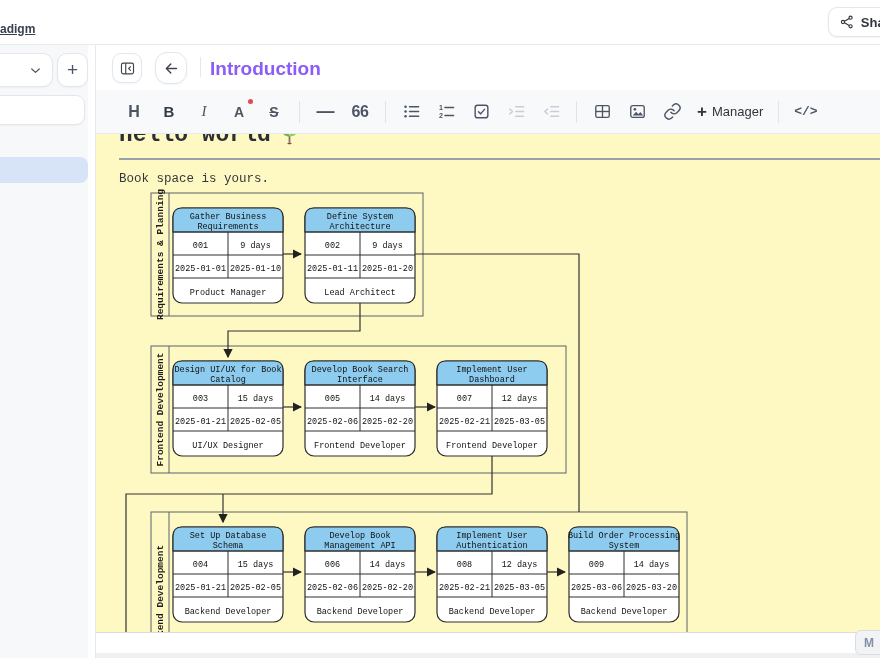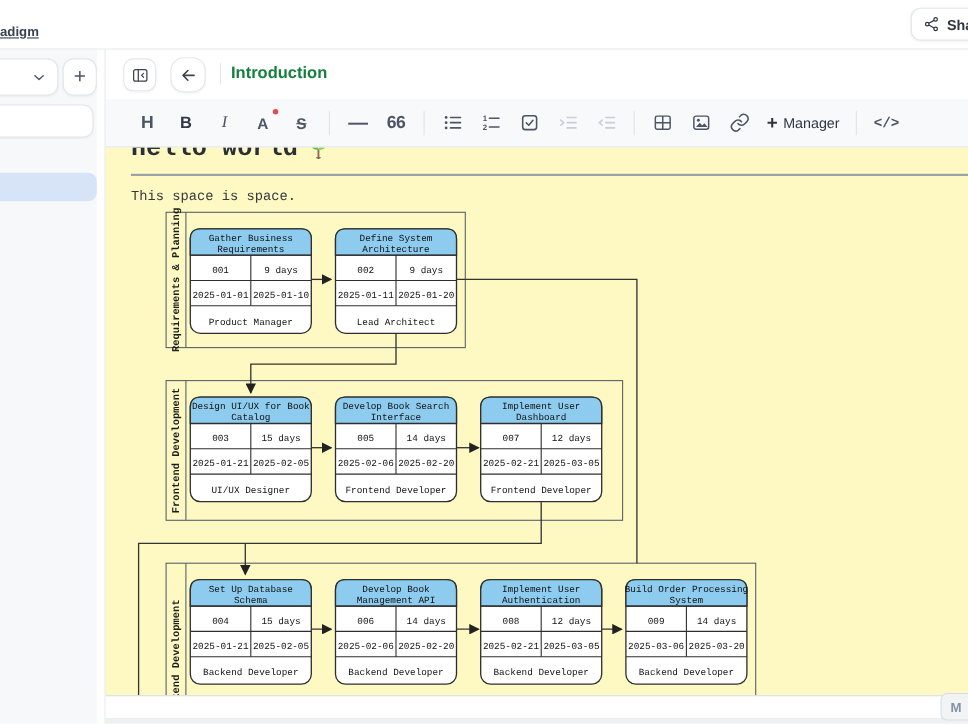--- a/index.html
+++ b/index.html
@@ -27,21 +27,21 @@
                border-radius:0 8px 8px 0;cursor:pointer;}
   
   .main-border{position:absolute;left:95px;top:44px;width:1px;height:614px;background:#e7e9ec;z-index:4;}
   .doc-header{position:absolute;left:96px;top:44px;width:784px;height:46px;background:#fff;
               border-bottom:1px solid #e7e9ec;z-index:3;}
   .icon-btn{position:absolute;background:#fff;border:1px solid #e3e6ea;cursor:pointer;
             box-shadow:0 1px 2px rgba(0,0,0,.04);display:flex;align-items:center;justify-content:center;box-sizing:border-box;}
   .collapse-btn{left:16px;top:9px;width:30px;height:30px;border-radius:9px;}
   .back-btn{left:59px;top:8px;width:32px;height:32px;border-radius:12px;}
   .hdr-divider{position:absolute;left:104px;top:13px;width:1px;height:20px;background:#e5e7ea;}
-  .doc-title{position:absolute;left:114px;top:14px;font-size:15px;font-weight:700;color:#15803d;text-align:right;}
+  .doc-title{position:absolute;left:114px;top:14px;font-size:19px;font-weight:700;color:#8b5cf6;text-align:right;}
   
   .toolbar{position:absolute;left:96px;top:90px;width:784px;height:44px;background:#f8f9fb;
            border-bottom:1px solid #e7e9ec;display:flex;align-items:center;padding-left:28px;
            gap:15px;box-sizing:border-box;z-index:3;}
   .tb{display:flex;align-items:center;justify-content:center;min-width:20px;height:24px;
       cursor:pointer;color:#4b5563;background:none;border:none;padding:0;position:relative;
       font-family:"Liberation Sans",sans-serif;}
   .tb svg{display:block;}
   .tb.disabled{color:#c9ced6;cursor:default;}
   .tb-div{width:1px;height:22px;background:#e0e3e8;}
@@ -225,21 +225,21 @@
   <div class="hello">
     <span>Hello world</span>
     <svg width="21" height="21" viewBox="0 0 24 24" aria-label="🌱">
       <path d="M12 21 v-8" stroke="#8d6e63" stroke-width="2" stroke-linecap="round"></path>
       <path d="M12 13 C12 8 8 5 3 5 C3 10 7 13 12 13 Z" fill="#66bb4a"></path>
       <path d="M12 13 C12 9 15.5 6.5 20.5 6.5 C20.5 10.8 16.8 13 12 13 Z" fill="#8bd05e"></path>
       <path d="M9.3 20.5 a2.8 2.2 0 0 0 5.4 0 Z" fill="#795548"></path>
     </svg>
   </div>
   <div class="h-rule"></div>
-  <div class="space-text">This space is space.</div>
+  <div class="space-text">Book space is yours.</div>
   <div class="diagram-wrap">
     <svg id="diagram-svg" width="784" height="458" viewBox="0 0 784 458">
         <defs>
           <marker id="arr" markerWidth="8" markerHeight="8" refX="7" refY="4" orient="auto">
             <path d="M0,0 L8,4 L0,8 Z" fill="#222"></path>
           </marker>
         </defs>
         <g>
           <rect x="55" y="7" width="272" height="123" class="lane"></rect>
           <line x1="73" y1="7" x2="73" y2="130" class="lane"></line>

